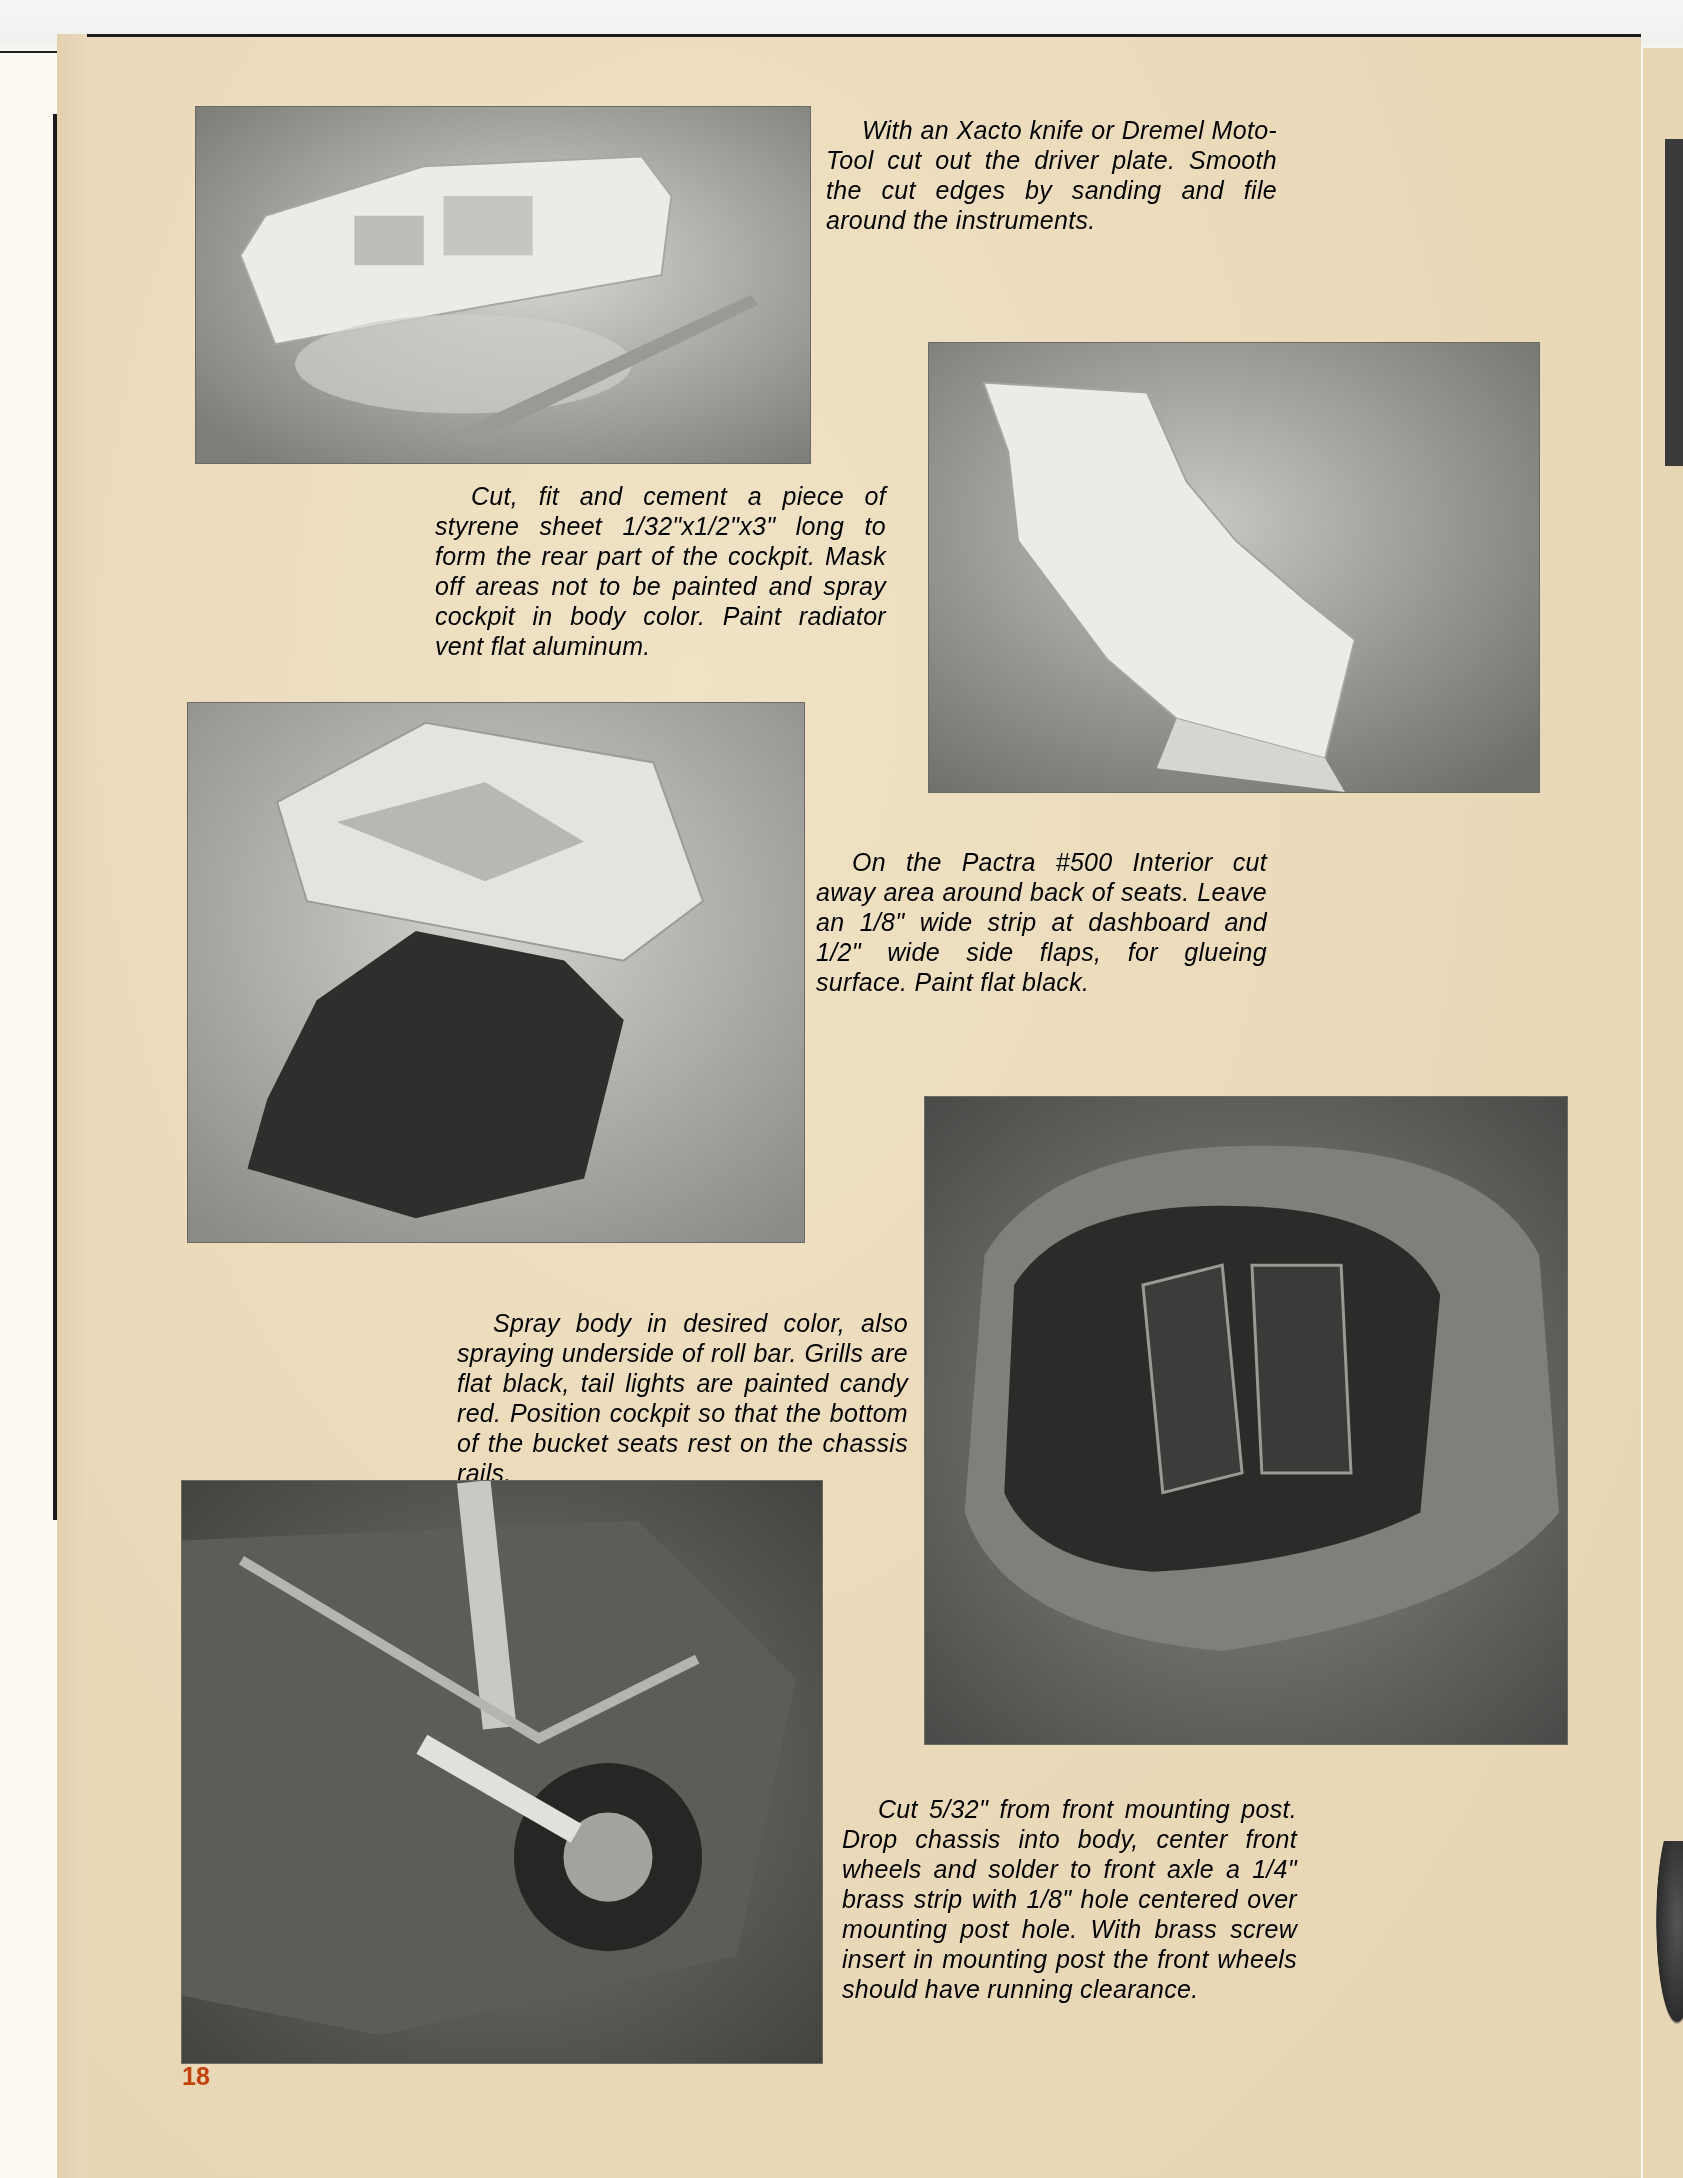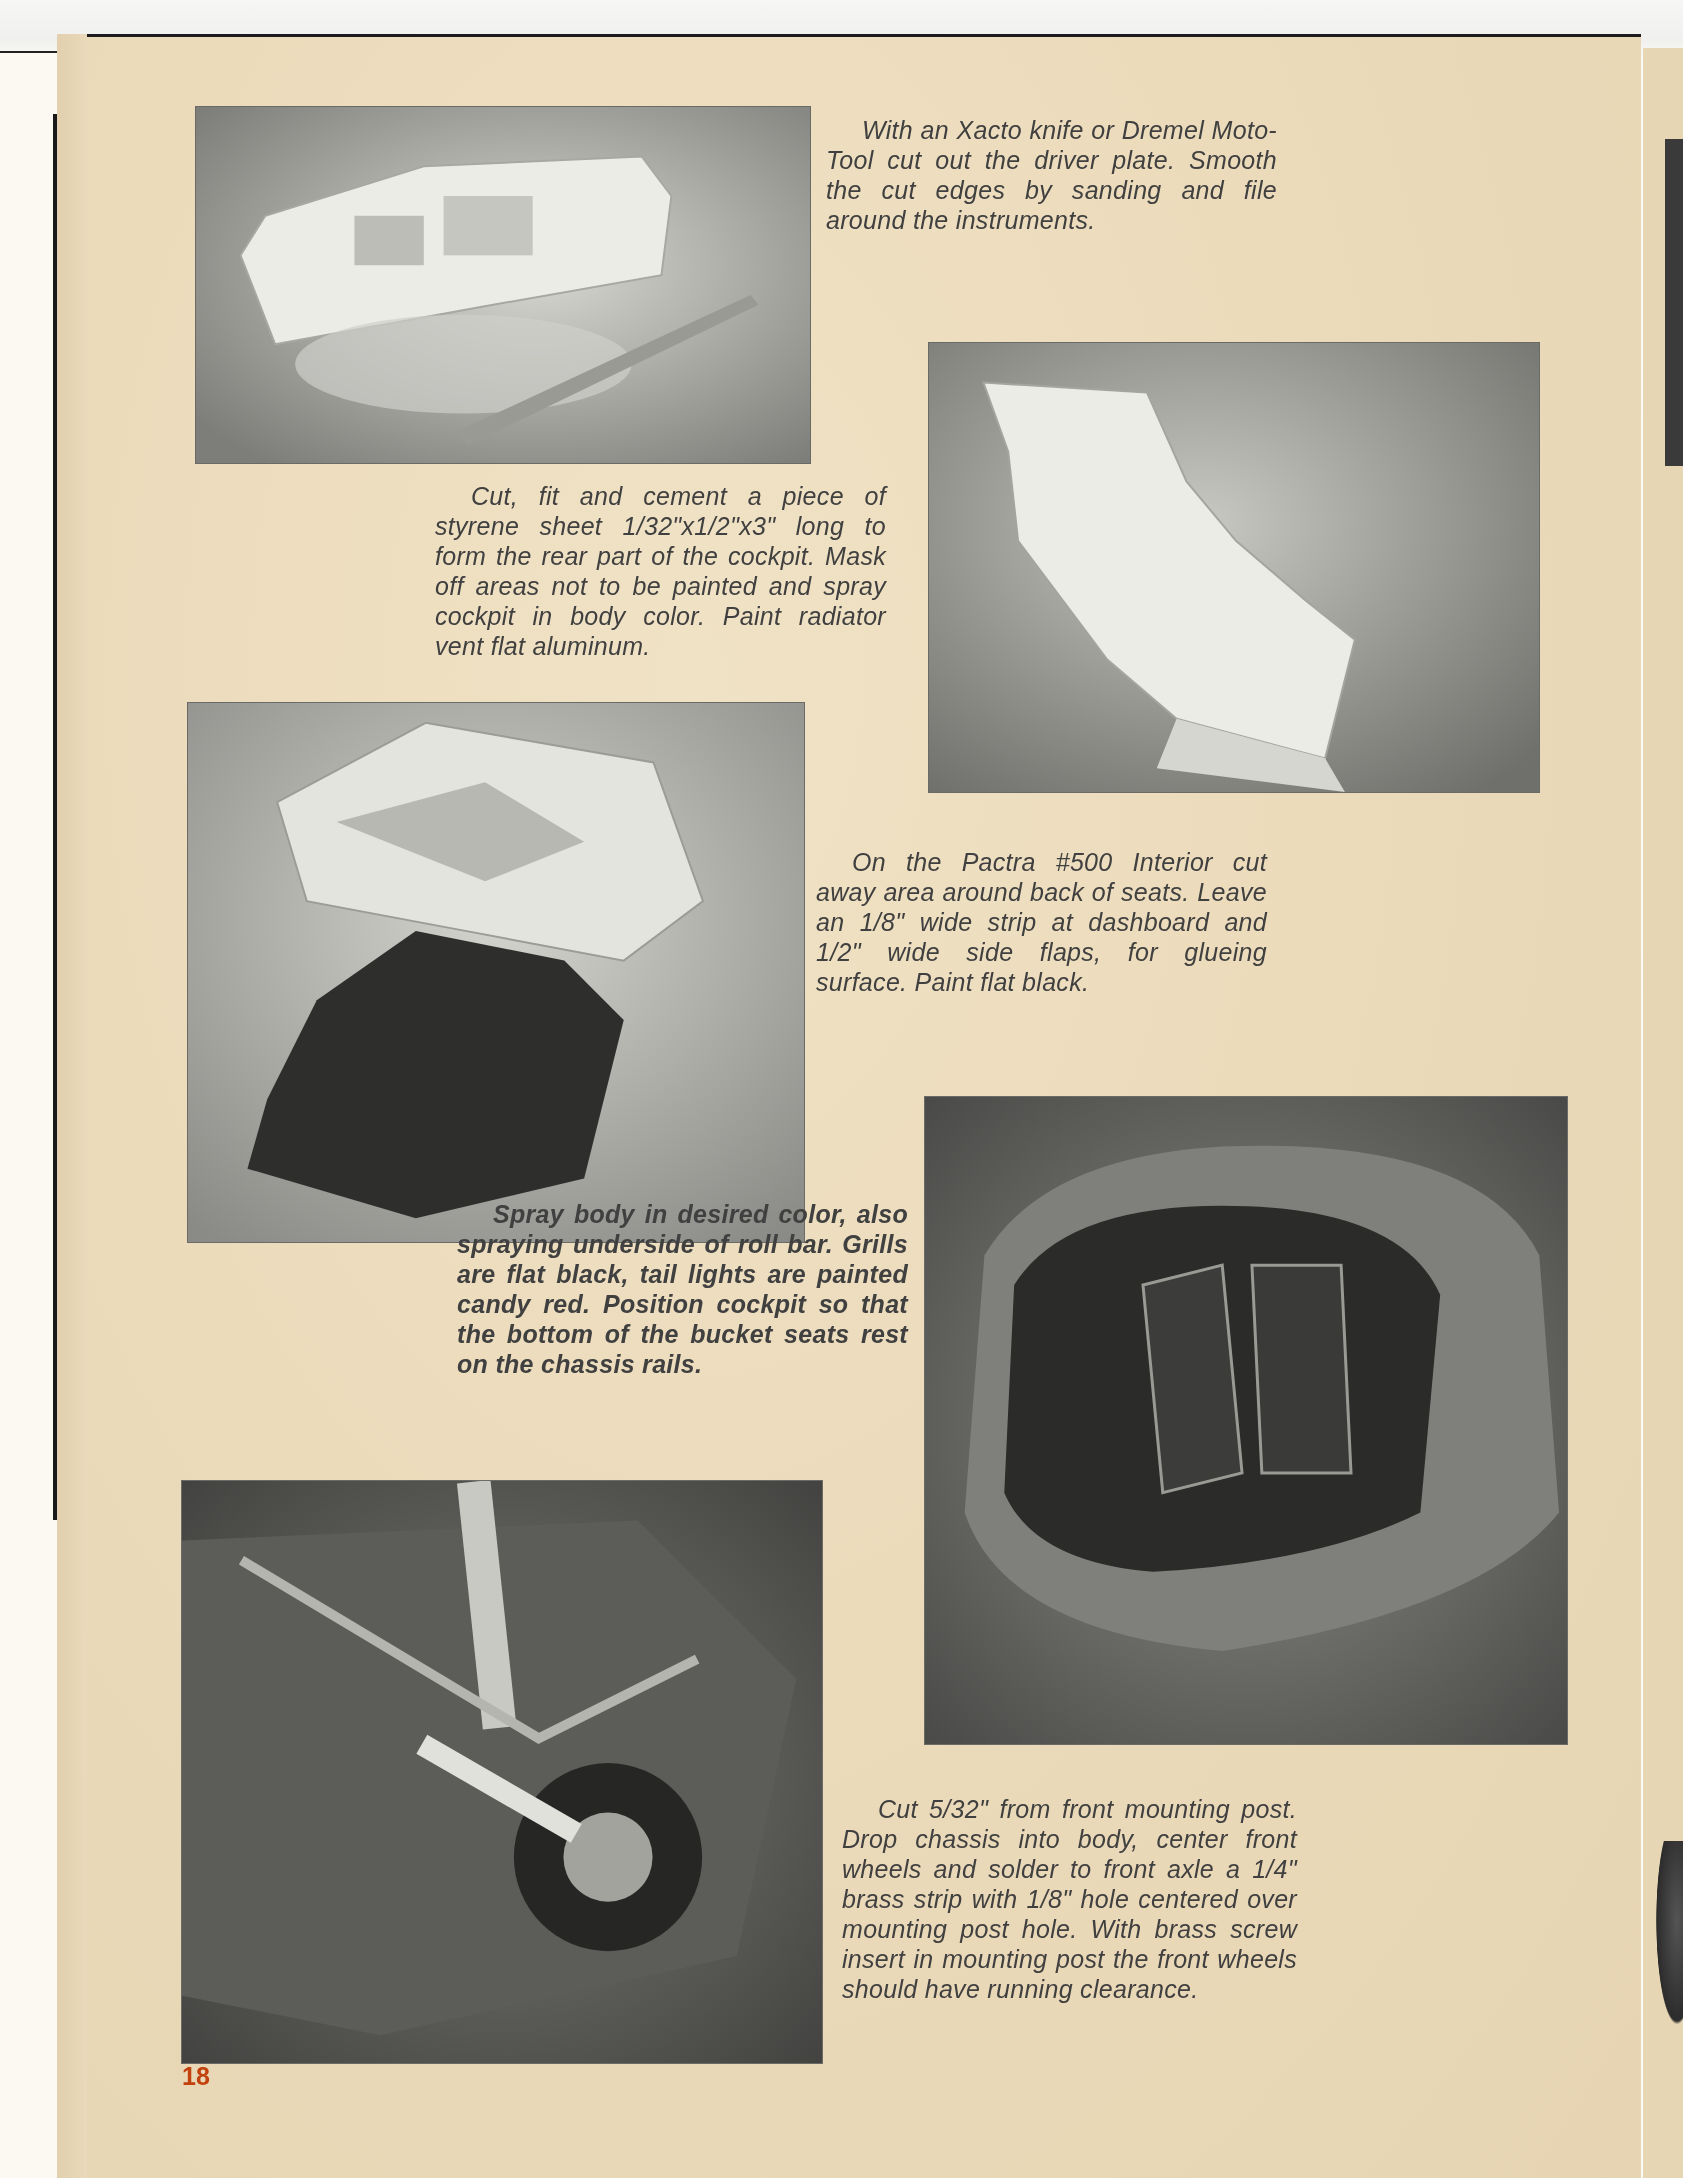--- a/index.html
+++ b/index.html
@@ -9,21 +9,21 @@
   .left-page-mark{position:absolute;left:53px;top:114px;width:4px;height:1406px;background:#1a1a1a;}
   .page{position:absolute;left:57px;top:34px;width:1584px;height:2148px;background:#ecdcbd;
         background-image:radial-gradient(ellipse at 40% 30%, #f0e2c5 0%, #ead9b8 60%, #e6d4b2 100%);
         border-top:3px solid #1c1c1c;}
   .page-edge{position:absolute;left:57px;top:34px;width:30px;height:2148px;background:linear-gradient(90deg,#e1cfae,#ead9ba);}
   .right-edge{position:absolute;left:1643px;top:48px;width:40px;height:2131px;background:#e7d6b4;}
   .next-page-dark{position:absolute;left:1665px;top:139px;width:18px;height:327px;background:#3a3a3a;}
   .next-page-dark2{position:absolute;left:1653px;top:1841px;width:30px;height:198px;background:radial-gradient(ellipse at 80% 40%, #555 0%, #2c2c2c 60%, #e7d6b4 62%);}
   .photo{position:absolute;background:#8c8c88;box-shadow:0 0 0 1px #6a6a66;overflow:hidden;}
   .photo svg{width:100%;height:100%;display:block;}
-  .caption{position:absolute;font-style:italic;font-size:25px;line-height:30px;color:#404040;text-align:justify;letter-spacing:0.3px;}
+  .caption{position:absolute;font-style:italic;font-size:25px;line-height:30px;color:#000000;text-align:justify;letter-spacing:0.3px;}
   .caption p{margin:0;text-indent:36px;}
   .page-number{position:absolute;left:182px;top:2062px;font-size:25px;font-weight:bold;color:#c2410c;}
 </style>
 </head>
 <body>
 
 <div class="scan-bg"></div>
 <div class="left-page-strip"></div>
 <div class="left-page-mark"></div>
 <div class="page"></div>
@@ -95,21 +95,21 @@
           <stop offset="1" stop-color="#4a4a48"></stop>
         </radialGradient>
       </defs>
     <rect width="648" height="654" fill="url(#g4)"></rect>
     <path d="M60 160 Q120 60 300 50 Q560 40 620 160 L640 420 Q560 520 300 560 Q80 540 40 420 Z" fill="#7f7f7b"></path>
     <path d="M90 190 Q140 110 300 110 Q480 110 520 200 L500 420 Q400 470 230 480 Q110 470 80 400 Z" fill="#2b2b2a"></path>
     <path d="M220 190 L300 170 L320 380 L240 400 Z" fill="#3c3c3a" stroke="#9a9a95" stroke-width="3"></path>
     <path d="M330 170 L420 170 L430 380 L340 380 Z" fill="#3a3a38" stroke="#9a9a95" stroke-width="3"></path>
   </svg>
 </div>
-<div class="caption" style="left:457px;top:1199px;width:451px;font-weight:bold;">
+<div class="caption" style="left:457px;top:1308px;width:451px;">
   <p>Spray body in desired color, also spraying underside of roll bar. Grills are flat black, tail lights are painted candy red. Position cockpit so that the bottom of the bucket seats rest on the chassis rails.</p>
 </div>
 
 <div class="photo" style="left:182px;top:1481px;width:640px;height:582px;">
   <svg viewBox="0 0 646 588" preserveAspectRatio="none">
     <defs>
         <radialGradient id="g5" cx="50%" cy="50%" r="75%">
           <stop offset="0" stop-color="#7a7a76"></stop>
           <stop offset="1" stop-color="#3f3f3d"></stop>
         </radialGradient>

